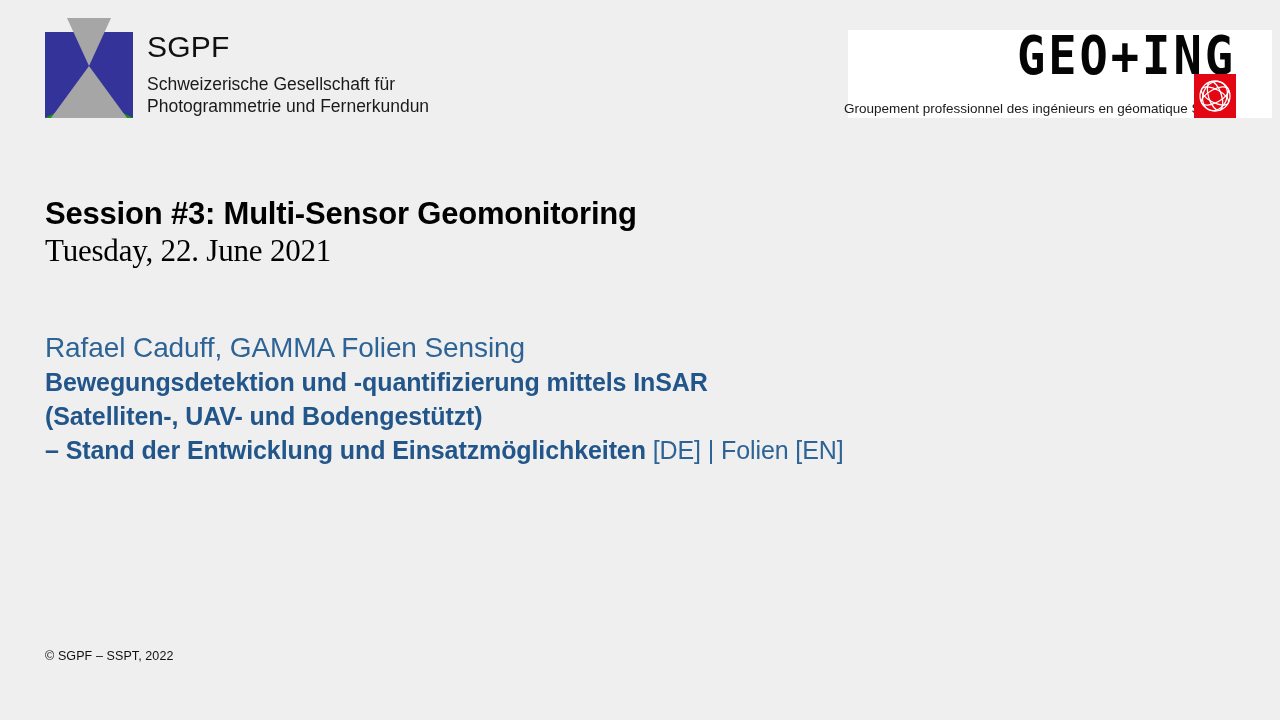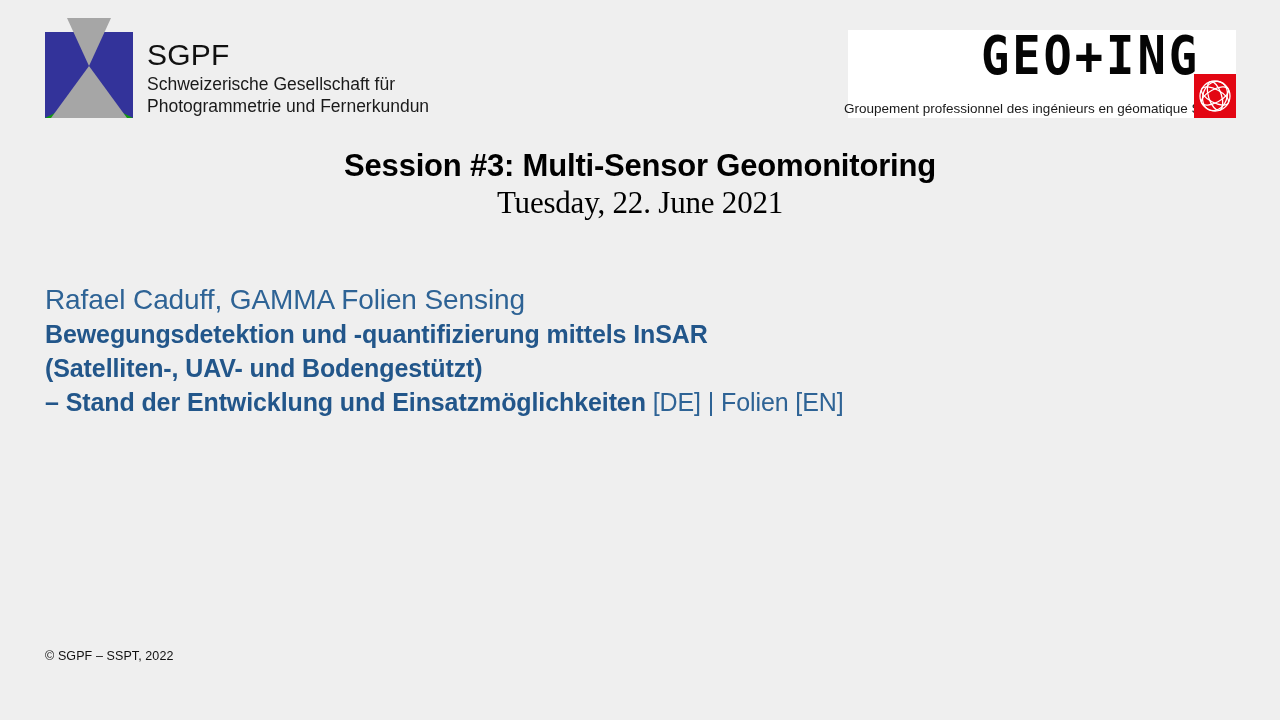--- a/index.html
+++ b/index.html
@@ -49,35 +49,36 @@
     padding-top: 8px;
   }
   #sgpf-acronym {
     font-size: 30px;
     color: #111;
     line-height: 1.0;
     letter-spacing: 0.2px;
     white-space: nowrap;
   }
   #sgpf-subtitle {
-    margin-top: 4px;
+    margin-top: 12px;
     font-size: 17.5px;
     color: #1a1a1a;
     line-height: 1.25;
     white-space: nowrap;
   }
 
   
   #geoing-logo-block {
     position: absolute;
     left: 848px;
     top: 30px;
     width: 388px;
     height: 88px;
     background: #ffffff;
+    padding-left: 36px;
   }
   #geoing-wordmark {
     position: absolute;
     right: 36px;
     top: -2px;
     font-family: "DejaVu Sans Mono", monospace;
     font-size: 47px;
     font-weight: bold;
     letter-spacing: 3px;
     color: #050505;
@@ -129,21 +130,21 @@
     width: 1190px;
   }
   #event-title {
     font-size: 31px;
     font-weight: bold;
     color: #000;
     line-height: 1.1;
     letter-spacing: -0.2px;
   }
   #session-group {
-    text-align: center;
+    margin-top: 48px;
   }
   #session-title {
     font-size: 31px;
     font-weight: bold;
     color: #000;
     line-height: 1.18;
     letter-spacing: -0.2px;
   }
   #session-date {
     font-size: 31px;

